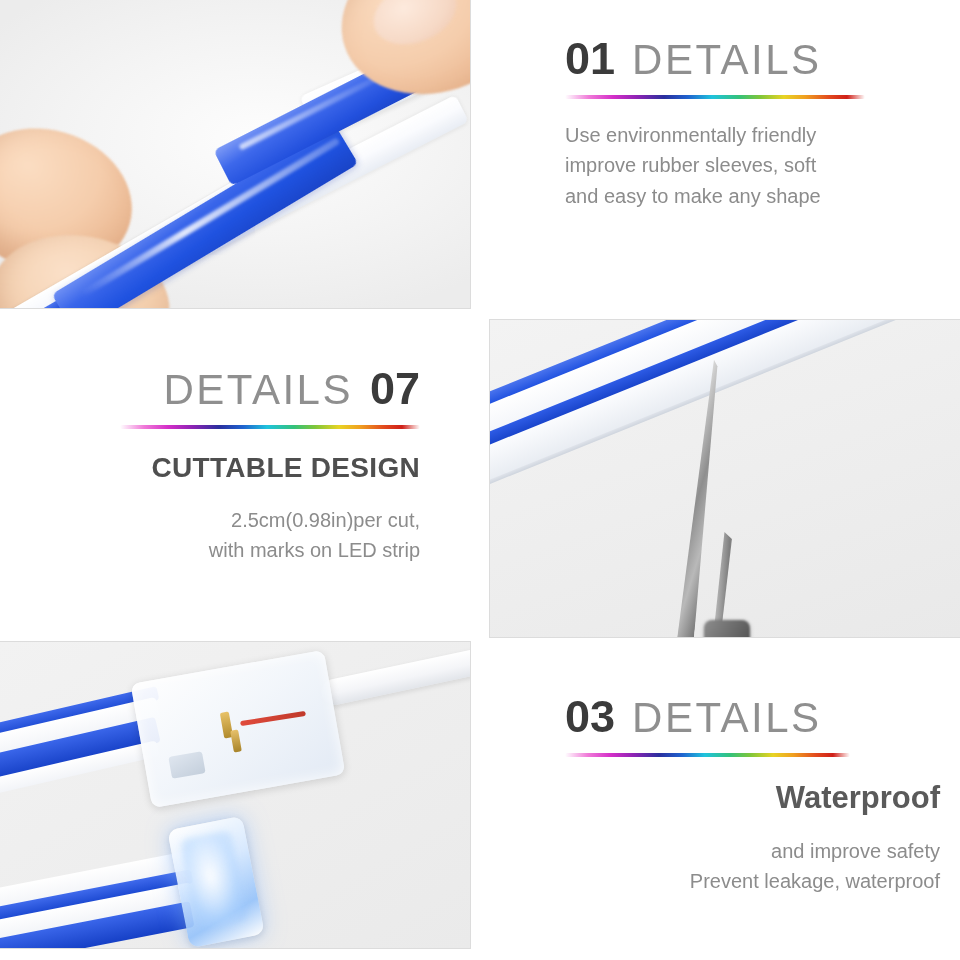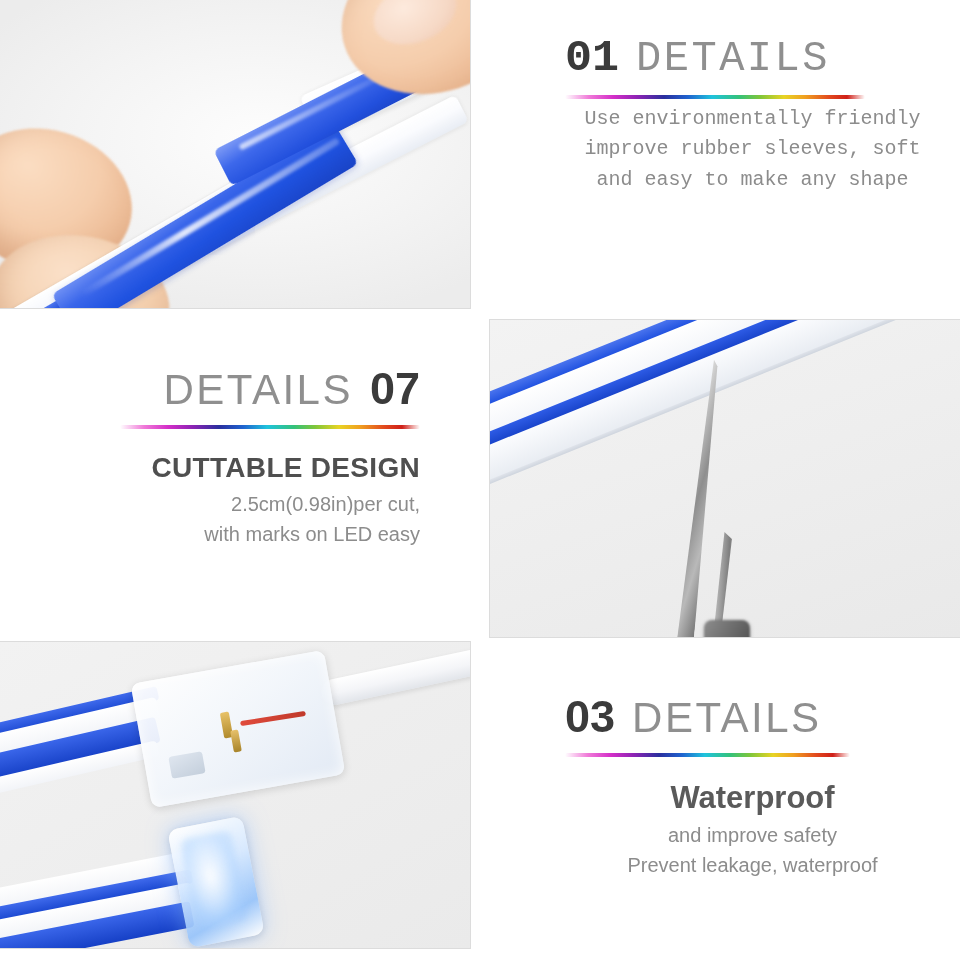--- a/index.html
+++ b/index.html
@@ -122,23 +122,23 @@
   #end-cap{position:absolute;left:178px;top:180px;width:76px;height:120px;border-radius:10px;
     transform:rotate(-11deg);
     background:linear-gradient(160deg,rgba(255,255,255,.98) 0%,rgba(215,233,255,.95) 40%,rgba(150,195,250,.92) 75%,rgba(255,255,255,.95) 100%);
     box-shadow:0 0 22px rgba(130,180,255,.55), 0 2px 7px rgba(0,0,0,.12);}
   #end-cap-glow{position:absolute;left:188px;top:192px;width:52px;height:92px;border-radius:8px;
     background:radial-gradient(ellipse at 45% 45%, rgba(255,255,255,.95) 0%, rgba(180,215,255,.55) 60%, rgba(120,175,250,.2) 100%);
     filter:blur(3px);transform:rotate(-11deg);}
 
   
   .textblock{position:absolute;}
-  #text-01{left:565px;top:36px;width:375px;text-align:center;font-family:Liberation Mono, monospace;}
+  #text-01{left:565px;top:36px;width:375px;text-align:left;}
   #text-02{left:20px;top:366px;width:400px;text-align:right;}
-  #text-03{left:565px;top:694px;width:375px;text-align:center;}
+  #text-03{left:565px;top:694px;width:375px;text-align:right;}
 
   .headrow{display:flex;align-items:baseline;gap:17px;}
   #text-02 .headrow{justify-content:flex-end;}
   .num{font-size:45px;font-weight:bold;color:#3b3b3b;letter-spacing:0px;line-height:1;}
   .details{font-size:42px;font-weight:normal;color:#8f8f8f;letter-spacing:2.5px;line-height:1;}
 
   .rainbow{height:4px;margin-top:14px;border-radius:2px;
     background:linear-gradient(90deg,
       rgba(255,255,255,0) 0%,
       #f07ad8 8%,
@@ -154,21 +154,21 @@
       #e24a1e 88%,
       #cf1f18 94%,
       rgba(255,255,255,0) 100%);
     box-shadow:0 0 6px rgba(255,255,255,.5);}
   #rainbow-01{width:300px;}
   #rainbow-02{width:300px;margin-left:auto;}
   #rainbow-03{width:285px;}
 
   .subtitle{font-size:31px;font-weight:bold;color:#5a5a5a;margin-top:24px;line-height:1.1;}
   #sub-02{font-size:28px;color:#4f4f4f;letter-spacing:.3px;}
-  .desc{font-size:20px;color:#8c8c8c;line-height:1.52;margin-top:5px;}
+  .desc{font-size:20px;color:#8c8c8c;line-height:1.52;margin-top:21px;}
   .desc div{white-space:nowrap;}
 </style>
 </head>
 <body>
 
 <div class="page">
 
   <div class="photo" id="photo-soft">
     <div class="photo-inner">
       <div class="bg"></div>
@@ -202,21 +202,21 @@
 
   <div class="textblock" id="text-02">
     <div class="headrow">
       <span class="details">DETAILS</span>
       <span class="num">07</span>
     </div>
     <div class="rainbow" id="rainbow-02"></div>
     <div class="subtitle" id="sub-02">CUTTABLE DESIGN</div>
     <div class="desc">
       <div>2.5cm(0.98in)per cut,</div>
-      <div>with marks on LED easy</div>
+      <div>with marks on LED strip</div>
     </div>
   </div>
 
   <div class="photo" id="photo-cut">
     <div class="photo-inner">
       <div class="bg"></div>
       <div class="strip2" id="s2-blue-top"></div>
       <div class="strip2" id="s2-white-top"></div>
       <div class="strip2" id="s2-blue-mid"></div>
       <div class="strip2" id="s2-white-bot"></div>

